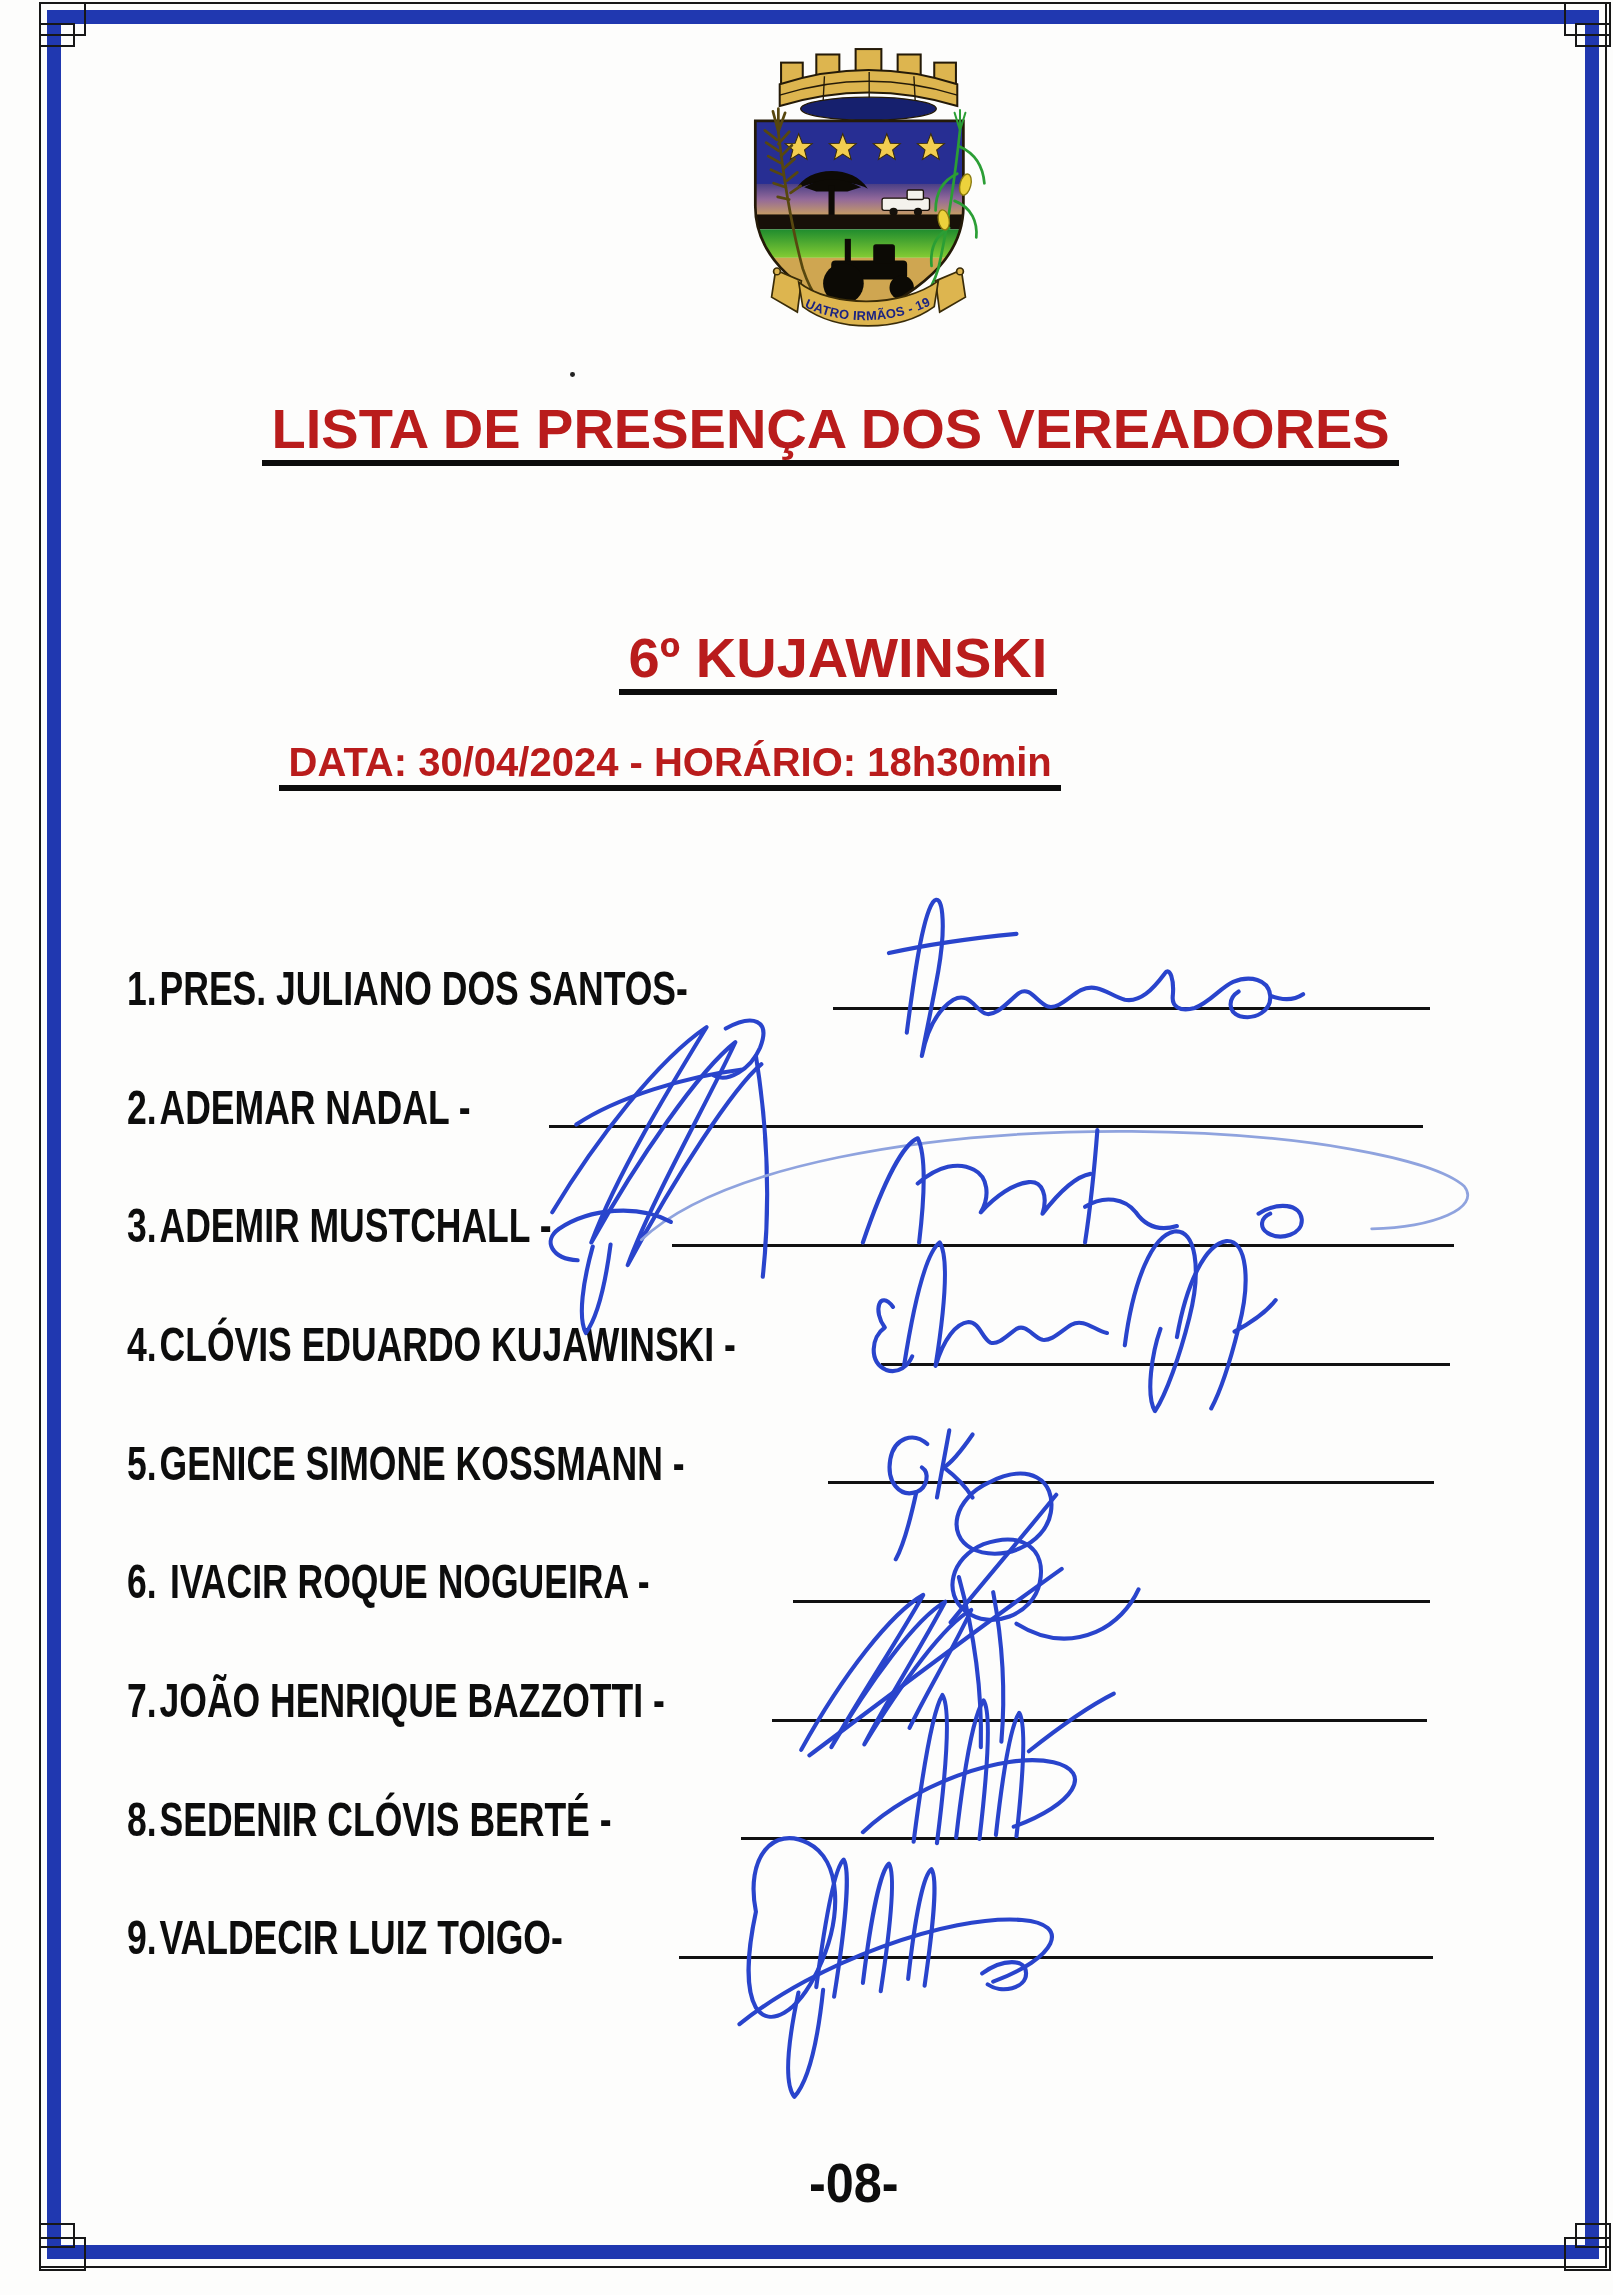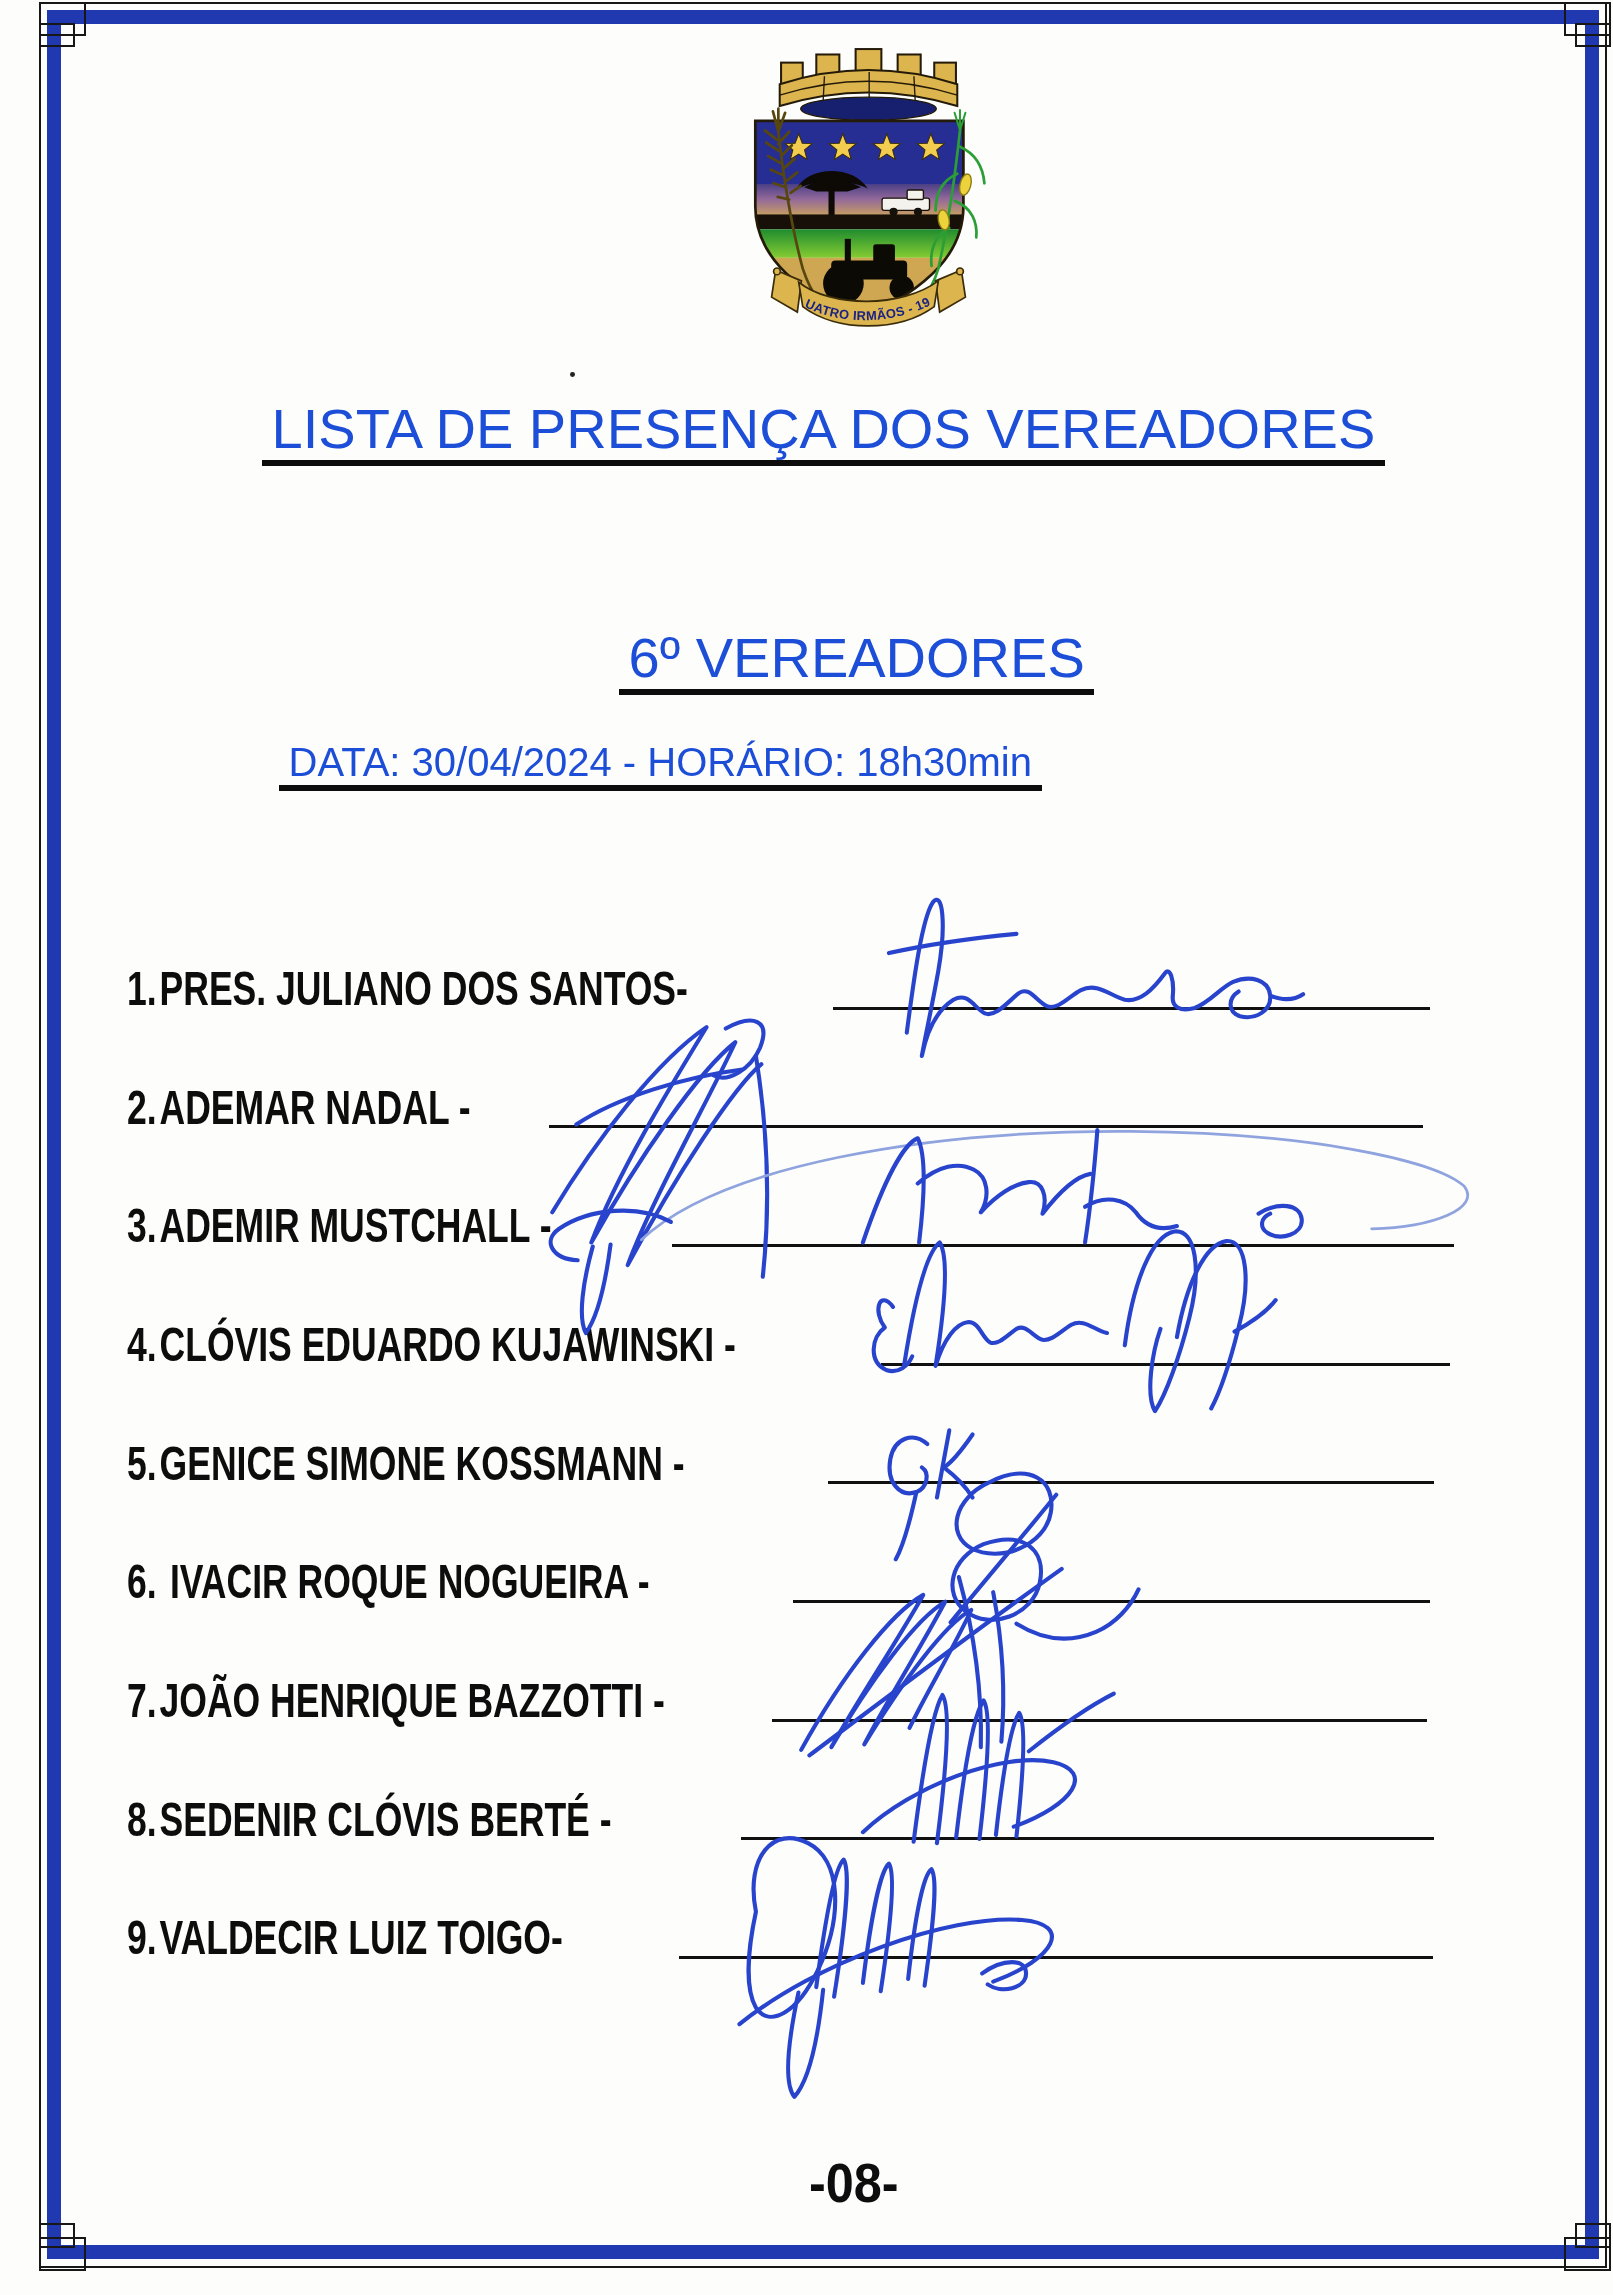--- a/index.html
+++ b/index.html
@@ -17,21 +17,21 @@
   }
   .frame-blue{
     position:absolute;left:47px;top:9.6px;right:15px;bottom:36px;
     border:14.4px solid #2038b0;
   }
   .csq{position:absolute;border:2.1px solid #171717;}
   
   .title{
     position:absolute;
     white-space:nowrap;
-    font-weight:normal;color:#1d4ed8;
+    font-weight:bold;color:#b91c1c;
     line-height:1;
     border-bottom:6.2px solid #0c0c0c;
     padding:0 9.6px 2.7px 9.6px;
   }
   #t1{left:262px;top:401px;font-size:56px;}
   #t2{left:504px;top:516px;font-size:60px;}
   #t3{left:619px;top:630px;font-size:56px;}
   #t4{left:279px;top:742px;font-size:40px;border-bottom-width:6.9px;}
   
   .row{
@@ -166,21 +166,21 @@
     </g>
     <path id="ribcurve" d="M104,388 C160,414 232,412 290,382" fill="none"></path>
     <text font-size="19" font-weight="bold" fill="#1a2382" letter-spacing="0.5">
       <textPath href="#ribcurve" startOffset="50%" text-anchor="middle">QUATRO IRMÃOS - 1996</textPath>
     </text>
   </svg>
 
   <div id="dot-artifact"></div>
 
   <div class="title" id="t1">LISTA DE PRESENÇA DOS VEREADORES</div>
-  <div class="title" id="t3">6º VEREADORES</div>
+  <div class="title" id="t3">6º KUJAWINSKI</div>
   <div class="title" id="t4">DATA: 30/04/2024 - HORÁRIO: 18h30min</div>
 
   <div class="row" style="top:965px">
     <span class="num">1.</span>
     <span class="nm">PRES. JULIANO DOS SANTOS-</span>
   </div>
   <div class="row" style="top:1084px">
     <span class="num">2.</span>
     <span class="nm">ADEMAR NADAL -</span>
   </div>

